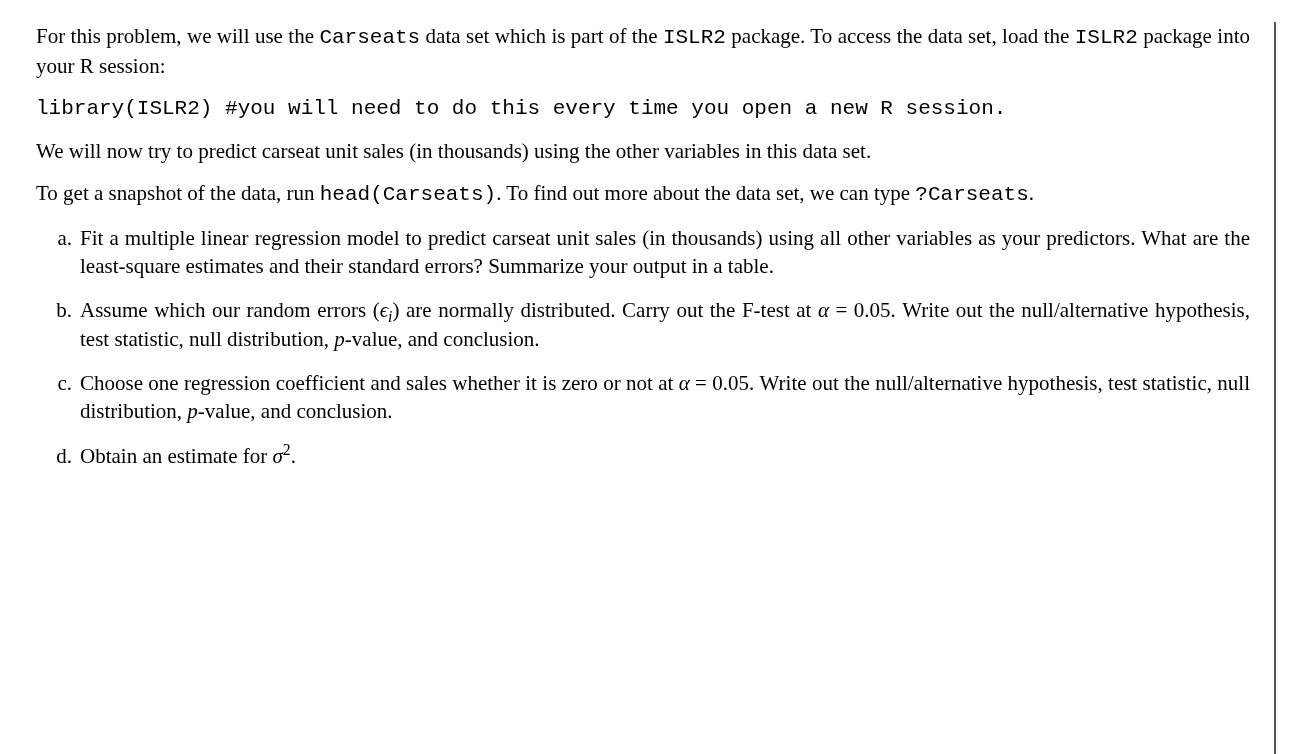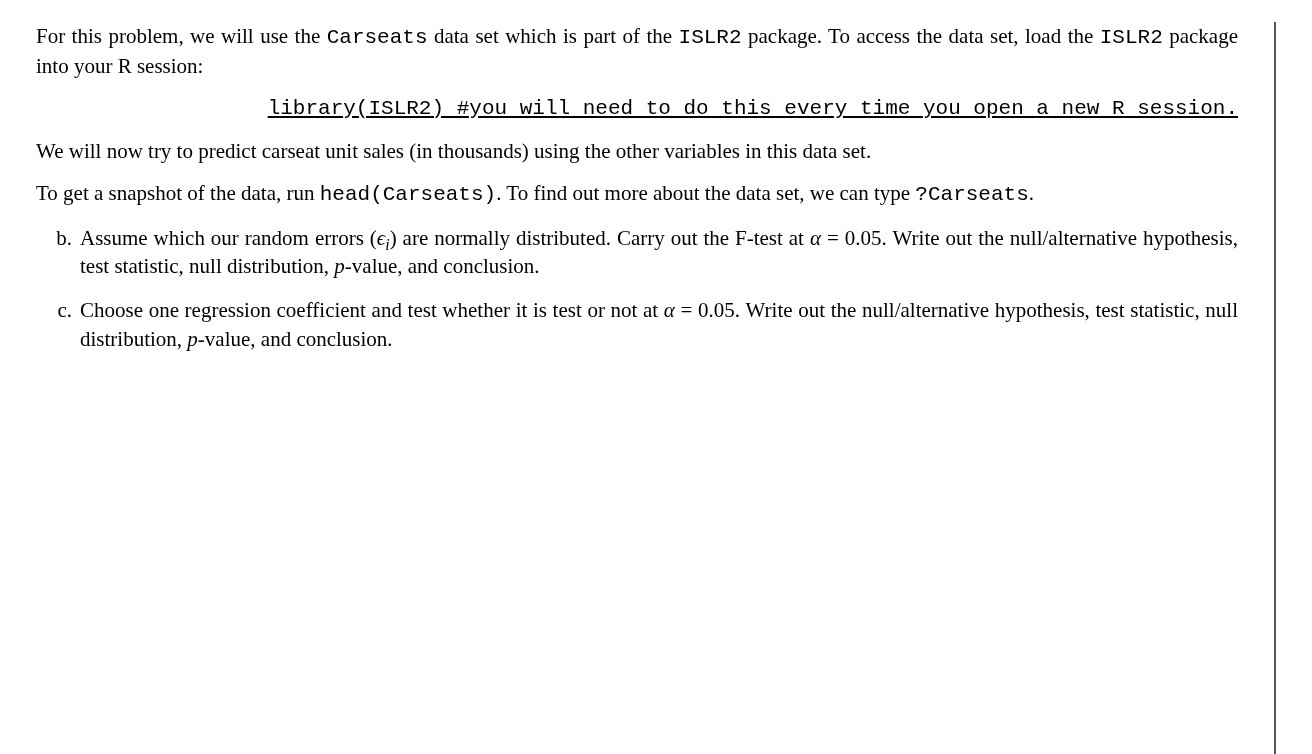--- a/index.html
+++ b/index.html
@@ -14,21 +14,21 @@
   .page {
     width: 1312px;
     height: 754px;
     box-sizing: border-box;
     padding: 22px 36px 0 36px;
     position: relative;
     text-align: justify;
   }
   .page-inner {
     border-right: 2px solid #555;
-    padding-right: 36px;
+    padding-right: 24px;
     height: 100%;
     box-sizing: border-box;
     overflow: hidden;
   }
   p {
     margin: 0 0 14px 0;
   }
   .tt {
     font-family: "Courier New", Courier, monospace;
   }
@@ -56,38 +56,44 @@
 </head>
 <body>
 
 <div class="page">
   <div class="page-inner">
 
     <p>
       <span>For this problem, we will use the </span><span class="tt">Carseats</span><span> data set which is part of the </span><span class="tt">ISLR2</span><span> package. To access the data set, load the </span><span class="tt">ISLR2</span><span> package into your R session:</span>
     </p>
 
-    <p class="tt" style="text-align:right;text-decoration:underline;">library(ISLR2) #you will need to do this every time you open a new R session.</p>
+    <p class="tt" style="text-align:left;">library(ISLR2) #you will need to do this every time you open a new R session.</p>
 
     <p>We will now try to predict carseat unit sales (in thousands) using the other variables in this data set.</p>
 
     <p>
       <span>To get a snapshot of the data, run </span><span class="tt">head(Carseats)</span><span>. To find out more about the data set, we can type </span><span class="tt">?Carseats</span><span>.</span>
     </p>
 
     <ol class="alpha">
 
+      <li data-label="a">
+        <span>Fit a multiple linear regression model to predict carseat unit sales (in thousands) using all other variables as your predictors. What are the least-square estimates and their standard errors? Summarize your output in a table.</span>
+      </li>
 
       <li data-label="b">
         <span>Assume which our random errors (</span><span class="math-i">ϵ</span><span class="math-i sub">i</span><span>) are normally distributed. Carry out the F-test at </span><span class="math-i">α</span><span> = 0.05. Write out the null/alternative hypothesis, test statistic, null distribution, </span><span class="math-i">p</span><span>-value, and conclusion.</span>
       </li>
 
       <li data-label="c">
-        <span>Choose one regression coefficient and test whether it is test or not at </span><span class="math-i">α</span><span> = 0.05. Write out the null/alternative hypothesis, test statistic, null distribution, </span><span class="math-i">p</span><span>-value, and conclusion.</span>
+        <span>Choose one regression coefficient and sales whether it is zero or not at </span><span class="math-i">α</span><span> = 0.05. Write out the null/alternative hypothesis, test statistic, null distribution, </span><span class="math-i">p</span><span>-value, and conclusion.</span>
       </li>
 
+      <li data-label="d">
+        <span>Obtain an estimate for </span><span class="math-i">σ</span><span class="sup">2</span><span>.</span>
+      </li>
 
 
 
     </ol>
 
   </div>
 </div>
 
 </body></html>

